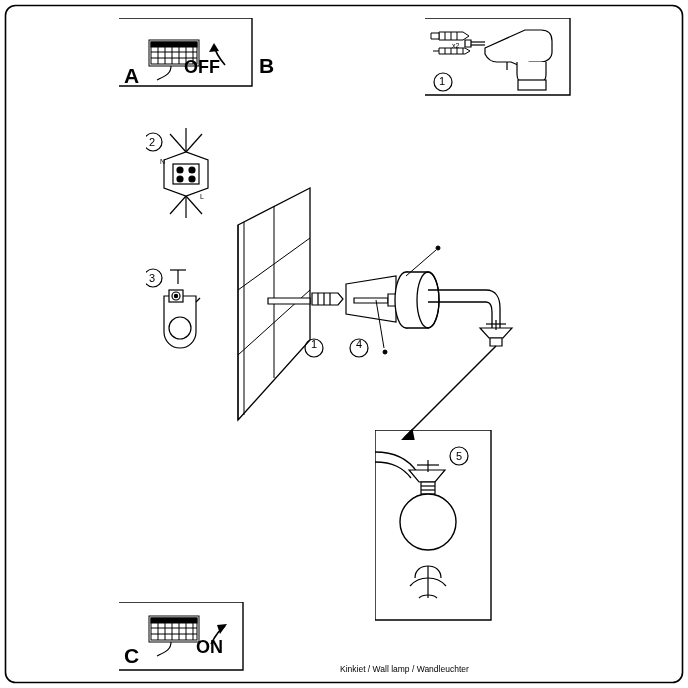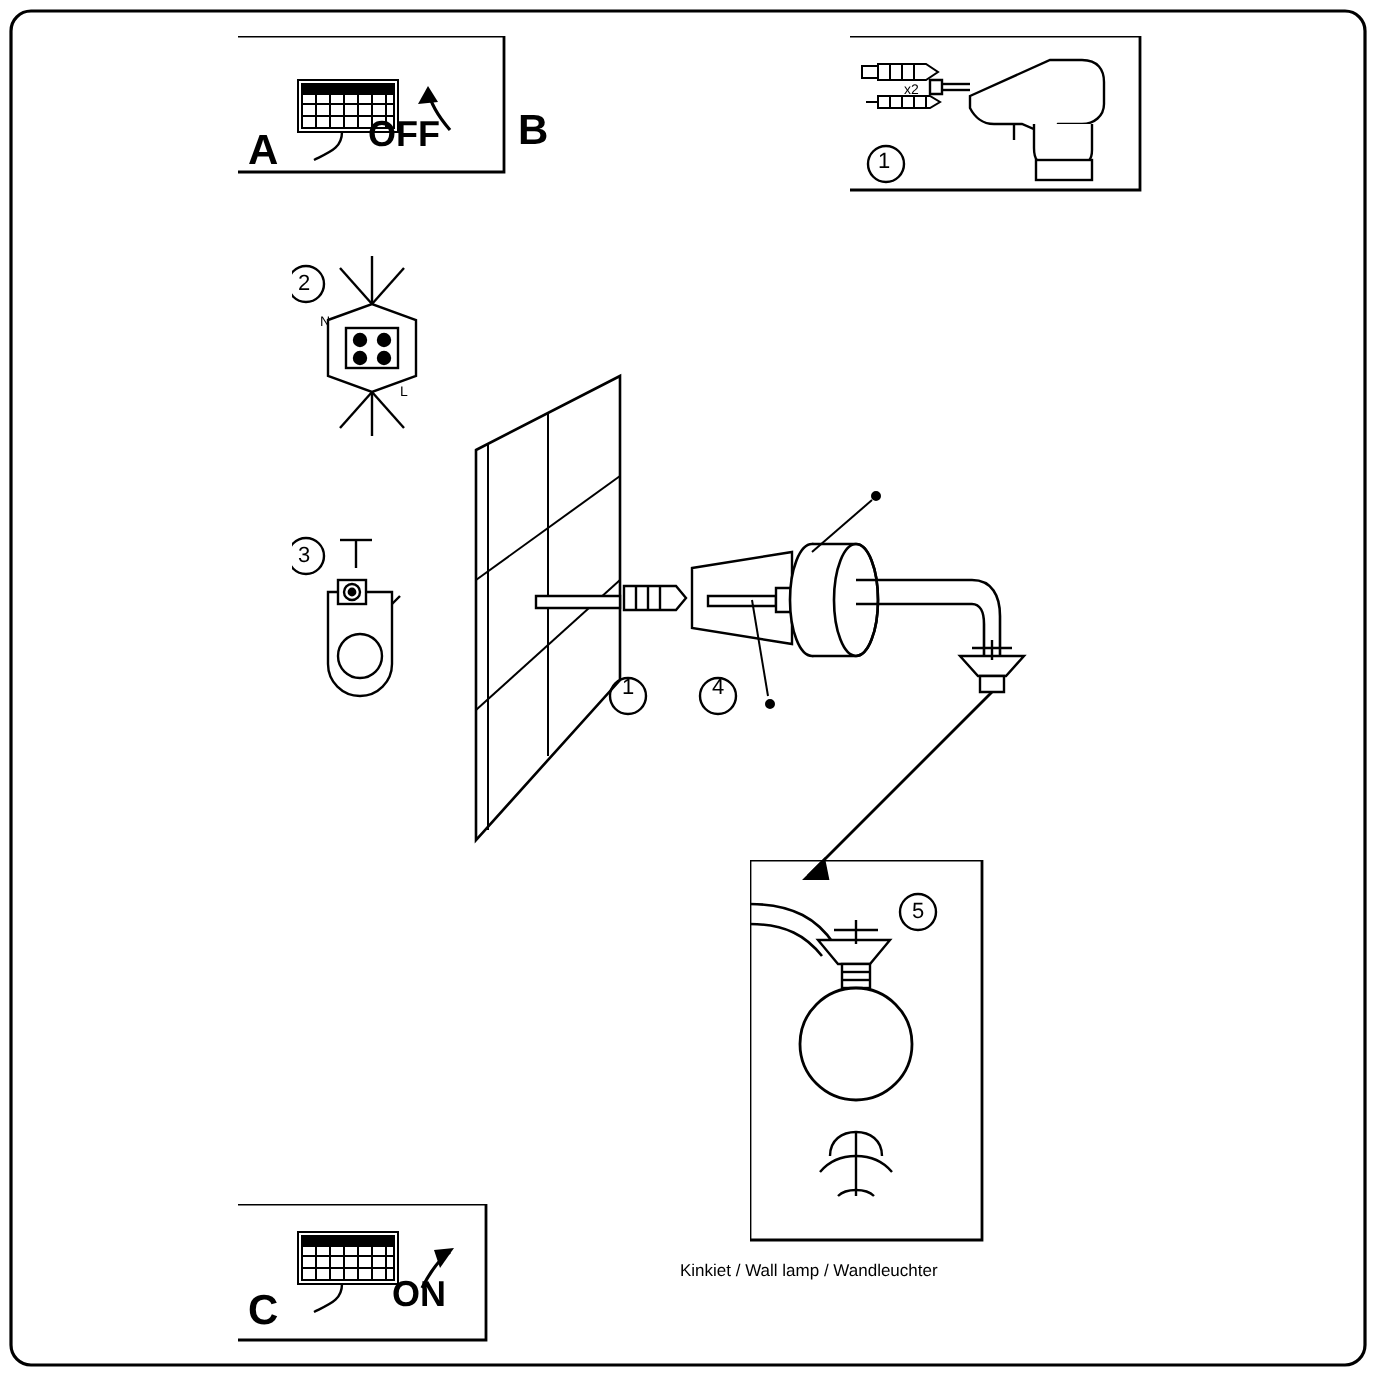--- a/index.html
+++ b/index.html
@@ -236,15 +236,15 @@
       <rect x="30" y="14" width="50" height="26"></rect>
     </g>
     <path d="M52 40 C52 48 46 50 38 54" fill="none" stroke="#000" stroke-width="1.2"></path>
 
     <path d="M92 42 C96 34 100 28 106 24" fill="none" stroke="#000" stroke-width="1.6"></path>
     <path d="M108 22 l-10 1 l3 9 z" fill="#000"></path>
   </svg>
   <div class="lbl big" style="left:124px;top:644px;">C</div>
   <div class="lbl med" style="left:196px;top:637px;">ON</div>
 
-  <div class="lbl small" style="left:340px;top:630px;text-align:center;">Kinkiet / Wall lamp / Wandleuchter</div>
+  <div class="lbl small" style="left:340px;top:664px;text-align:center;">Kinkiet / Wall lamp / Wandleuchter</div>
 
 </div>
 
 </body></html>

